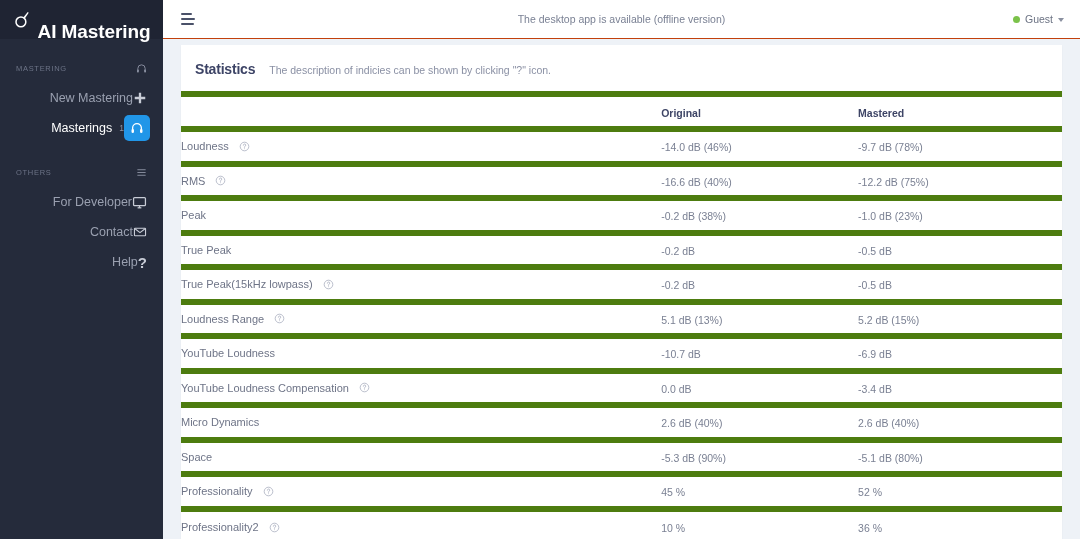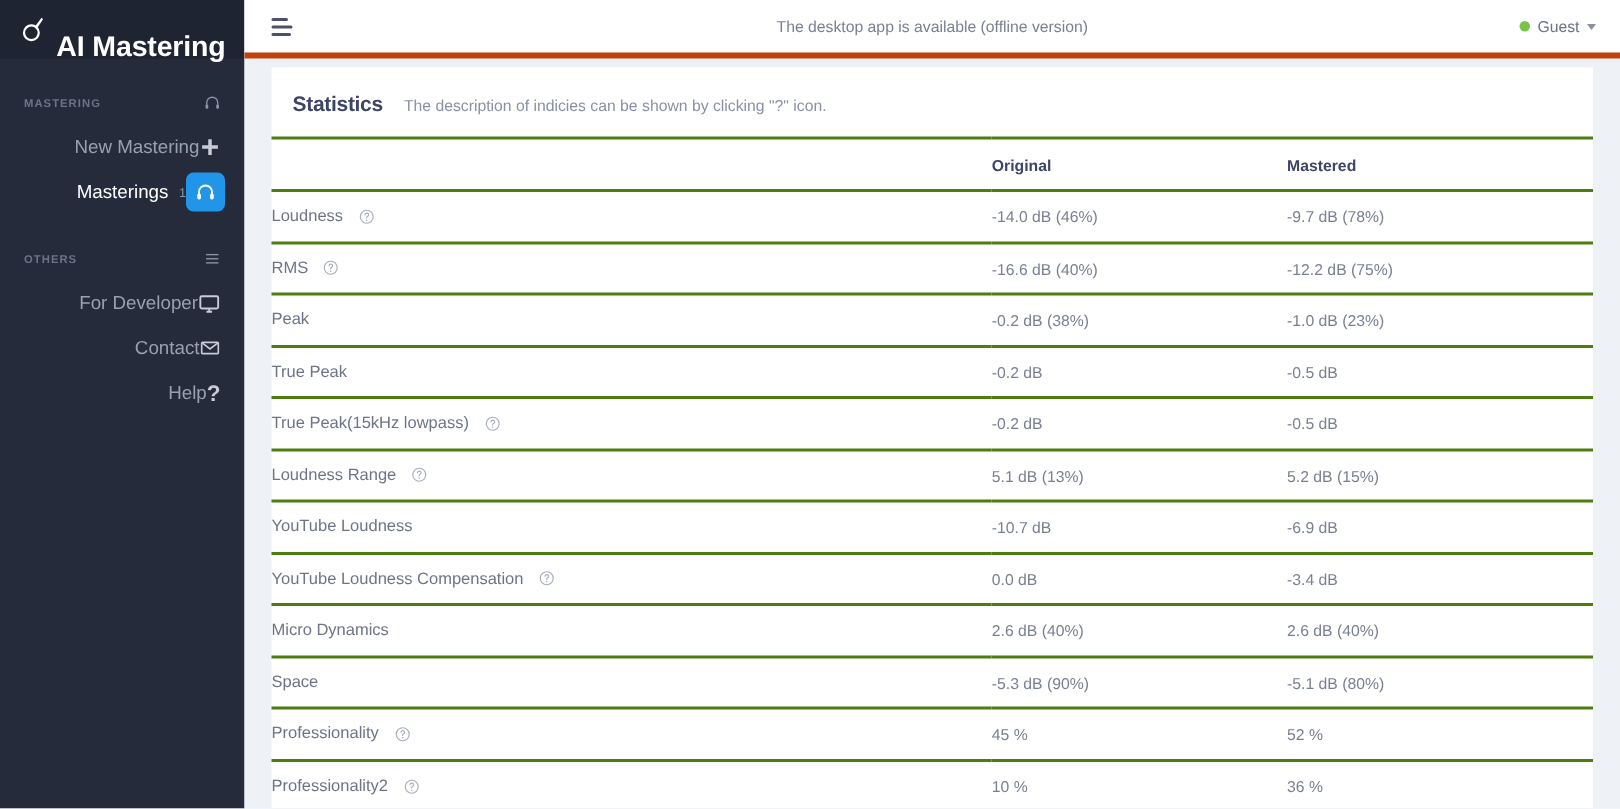--- a/index.html
+++ b/index.html
@@ -30,21 +30,21 @@
     margin-top: 24px;
   }
 
   .nav { padding-top: 14px; }
 
   .nav-section {
     height: 30px; display: flex; align-items: center;
     padding: 0 16px 0 16px; justify-content: space-between;
   }
   .nav-section-label {
-    color: #6d7487; font-size: 7.5px; font-weight: bold;
+    color: #6d7487; font-size: 7.5px; font-weight: normal;
     letter-spacing: 0.7px;
   }
   .nav-section-icon { color: #8d93a4; display: flex; align-items: center; }
 
   .nav-item {
     height: 30px; display: flex; align-items: center;
     padding: 0 16px; justify-content: flex-end;
     cursor: pointer;
   }
   .nav-item-left { display: flex; align-items: center; gap: 7px; }
@@ -64,21 +64,21 @@
   
   .main {
     flex: 1 1 auto; height: 539px;
     display: flex; flex-direction: column;
     background: #eef2f7;
     min-width: 0;
   }
   .topbar {
     height: 39px; flex: 0 0 39px; background: #ffffff;
     display: flex; align-items: center; position: relative;
-    border-bottom: 4px solid #c2410c;
+    border-bottom: 1px solid #c2410c;
   }
   .menu-fold { margin-left: 18px; display: flex; flex-direction: column; gap: 3px; cursor: pointer; }
   .menu-fold i { display: block; height: 2px; background: #4a5169; border-radius: 1px; }
   .menu-fold i:nth-child(1) { width: 11px; }
   .menu-fold i:nth-child(2) { width: 14px; }
   .menu-fold i:nth-child(3) { width: 13px; }
 
   .topbar-notice {
     position: absolute; left: 0; right: 0; text-align: center;
     font-size: 10.5px; color: #7a8194; pointer-events: none;
@@ -117,21 +117,21 @@
     letter-spacing: -0.2px;
   }
   .page-subtitle { font-size: 10.5px; color: #8a90a4; }
 
   table.stats { width: 100%; border-collapse: collapse; table-layout: fixed; }
   table.stats col.c-name { width: 478px; }
   table.stats col.c-orig { width: 196px; }
   table.stats col.c-mast { width: 203px; }
 
   table.stats th, table.stats td {
-    border-top: 2px solid #4d7c0f;
+    border-top: 6px solid #4d7c0f;
     height: 34.5px; padding: 0;
     text-align: left; vertical-align: middle;
     font-weight: normal;
   }
   table.stats thead th { height: 35px; }
   .th-label { font-size: 10.5px; font-weight: bold; color: #3e4566; }
   .row-label { font-size: 11px; color: #6e7487; display: flex; gap: 10px; }
   .cell-val { font-size: 10.5px; color: #7a8093; }
 
   td.name, th.name { padding-left: 14px; }

